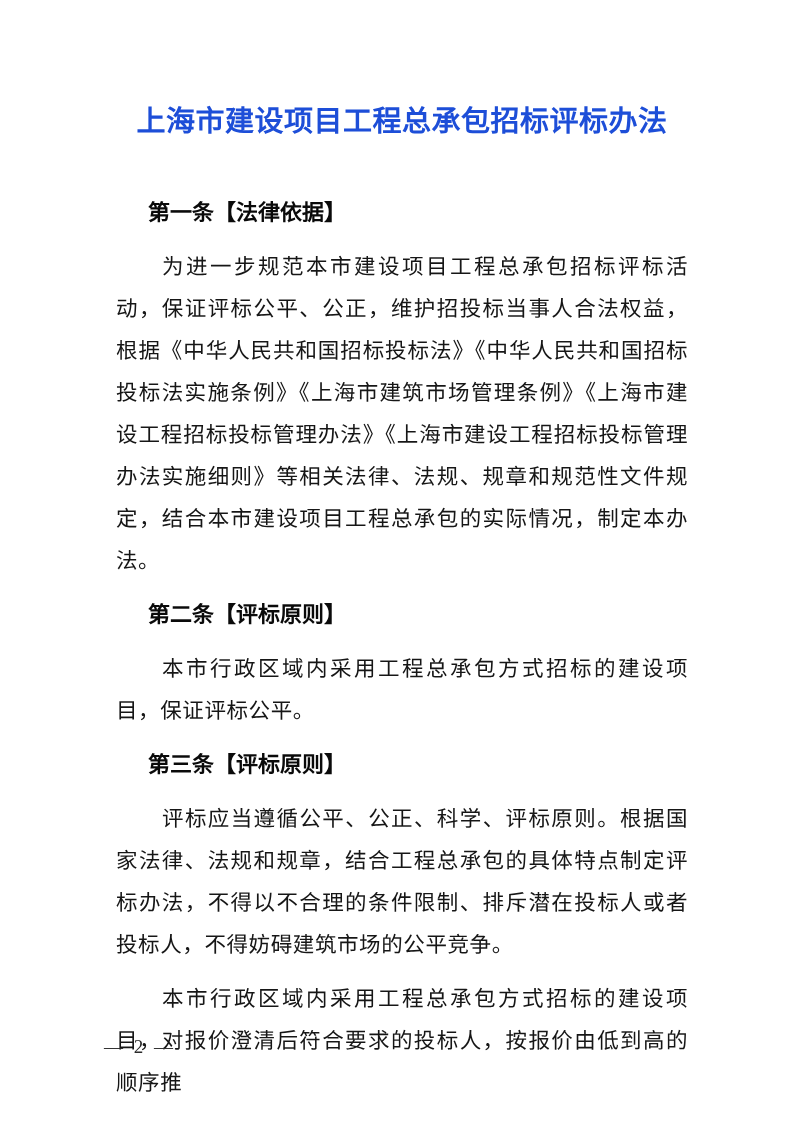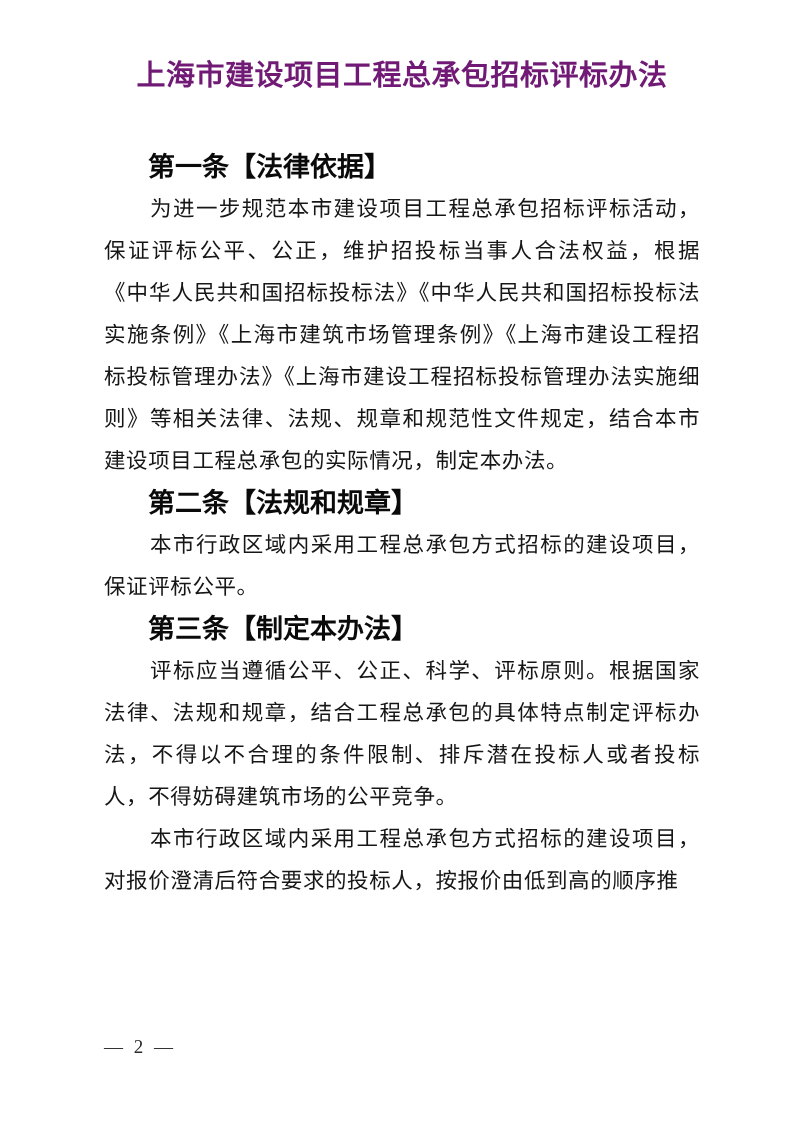--- a/index.html
+++ b/index.html
@@ -24,47 +24,47 @@
     left: 104px;
     top: 0;
     width: 596px;
   }
 
   .doc-title {
     font-family: "Liberation Serif", "DejaVu Serif", serif;
     font-weight: bold;
     font-size: 29px;
     line-height: 1;
-    color: #701a75;
+    color: #1d4ed8;
     text-align: center;
     letter-spacing: 0.5px;
     margin: 0;
-    padding-top: 61px;
+    padding-top: 107px;
     white-space: nowrap;
   }
 
   .article-heading {
     font-family: "DejaVu Sans", "Liberation Sans", sans-serif;
     font-weight: bold;
-    font-size: 27px;
+    font-size: 22px;
     line-height: 42px;
     color: #0a0a0a;
     margin: 0;
     text-indent: 44px;
     letter-spacing: 0px;
     white-space: nowrap;
   }
 
   .body-para {
     font-family: Liberation Serif, serif;
     font-weight: normal;
     font-size: 21.5px;
     line-height: 42px;
     color: #161616;
-    margin: 0;
+    margin: 12px;
     text-indent: 46px;
     text-align: justify;
     text-justify: inter-character;
     letter-spacing: 0.6px;
     word-break: break-all;
   }
 
   
   .heading-first {
     margin-top: 56px;
@@ -87,24 +87,24 @@
 
 <div class="page">
 
   <div class="content">
 
     <h1 class="doc-title">上海市建设项目工程总承包招标评标办法</h1>
 
     <h2 class="article-heading heading-first">第一条【法律依据】</h2>
     <p class="body-para">为进一步规范本市建设项目工程总承包招标评标活动，保证评标公平、公正，维护招投标当事人合法权益，根据《中华人民共和国招标投标法》《中华人民共和国招标投标法实施条例》《上海市建筑市场管理条例》《上海市建设工程招标投标管理办法》《上海市建设工程招标投标管理办法实施细则》等相关法律、法规、规章和规范性文件规定，结合本市建设项目工程总承包的实际情况，制定本办法。</p>
 
-    <h2 class="article-heading">第二条【法规和规章】</h2>
+    <h2 class="article-heading">第二条【评标原则】</h2>
     <p class="body-para">本市行政区域内采用工程总承包方式招标的建设项目，保证评标公平。</p>
 
-    <h2 class="article-heading">第三条【制定本办法】</h2>
+    <h2 class="article-heading">第三条【评标原则】</h2>
     <p class="body-para">评标应当遵循公平、公正、科学、评标原则。根据国家法律、法规和规章，结合工程总承包的具体特点制定评标办法，不得以不合理的条件限制、排斥潜在投标人或者投标人，不得妨碍建筑市场的公平竞争。</p>
 
     <p class="body-para">本市行政区域内采用工程总承包方式招标的建设项目，对报价澄清后符合要求的投标人，按报价由低到高的顺序推</p>
 
   </div>
 
   <div class="page-footer">— 2 —</div>
 
 </div>
 

